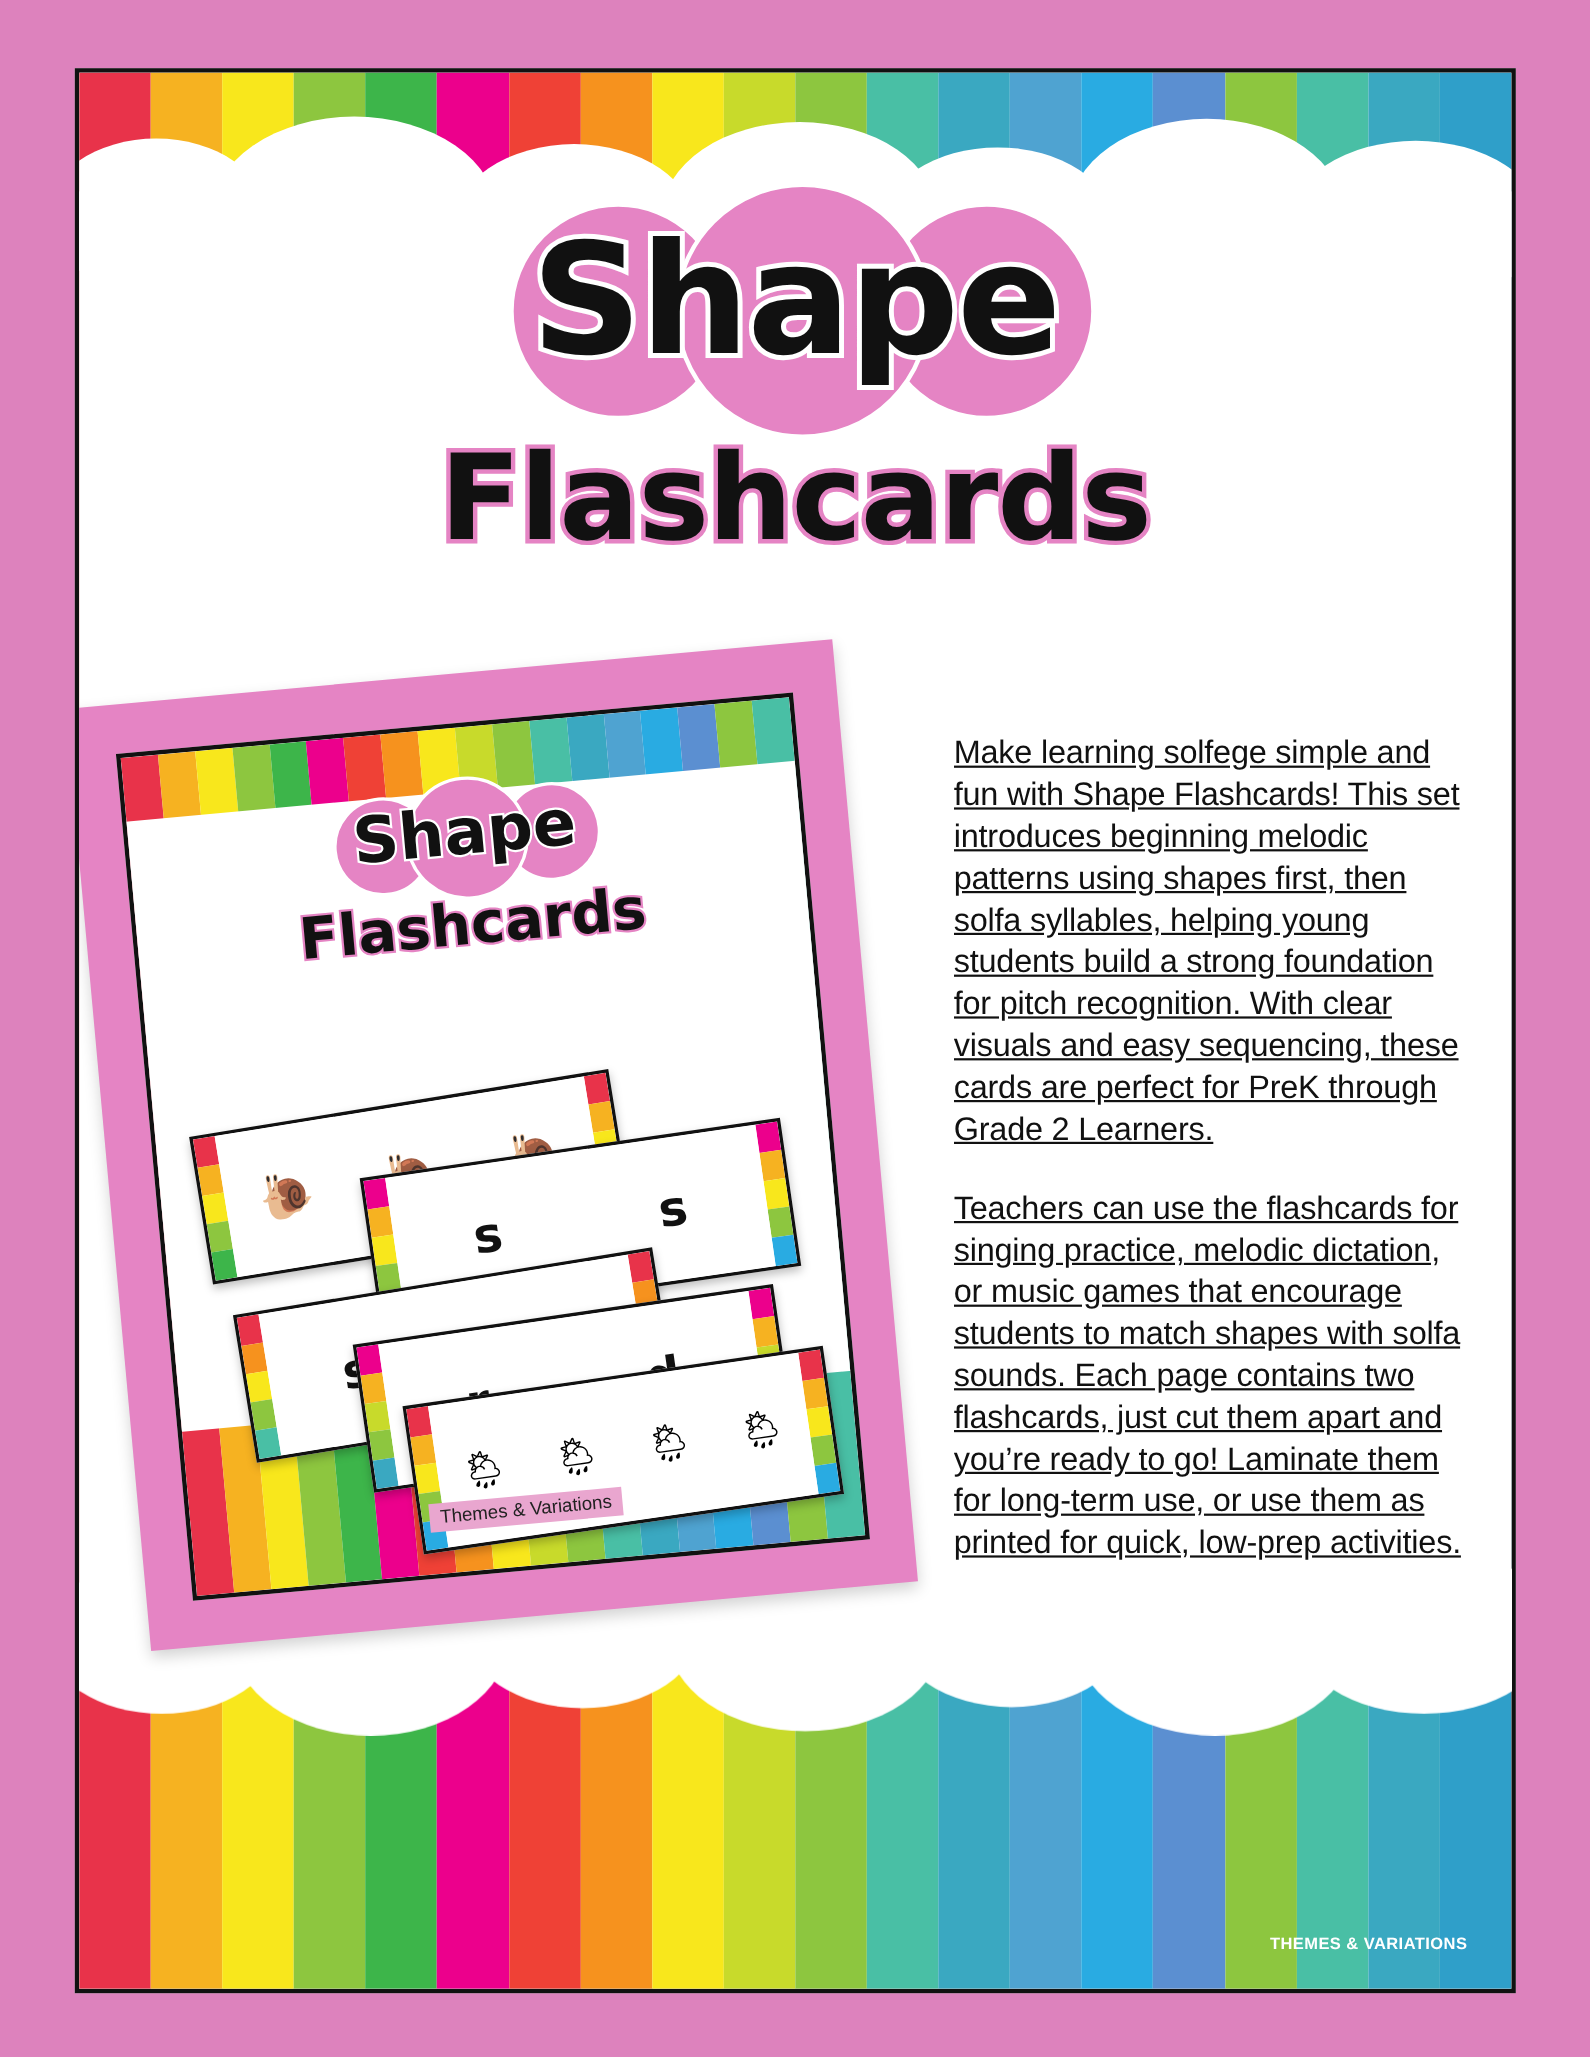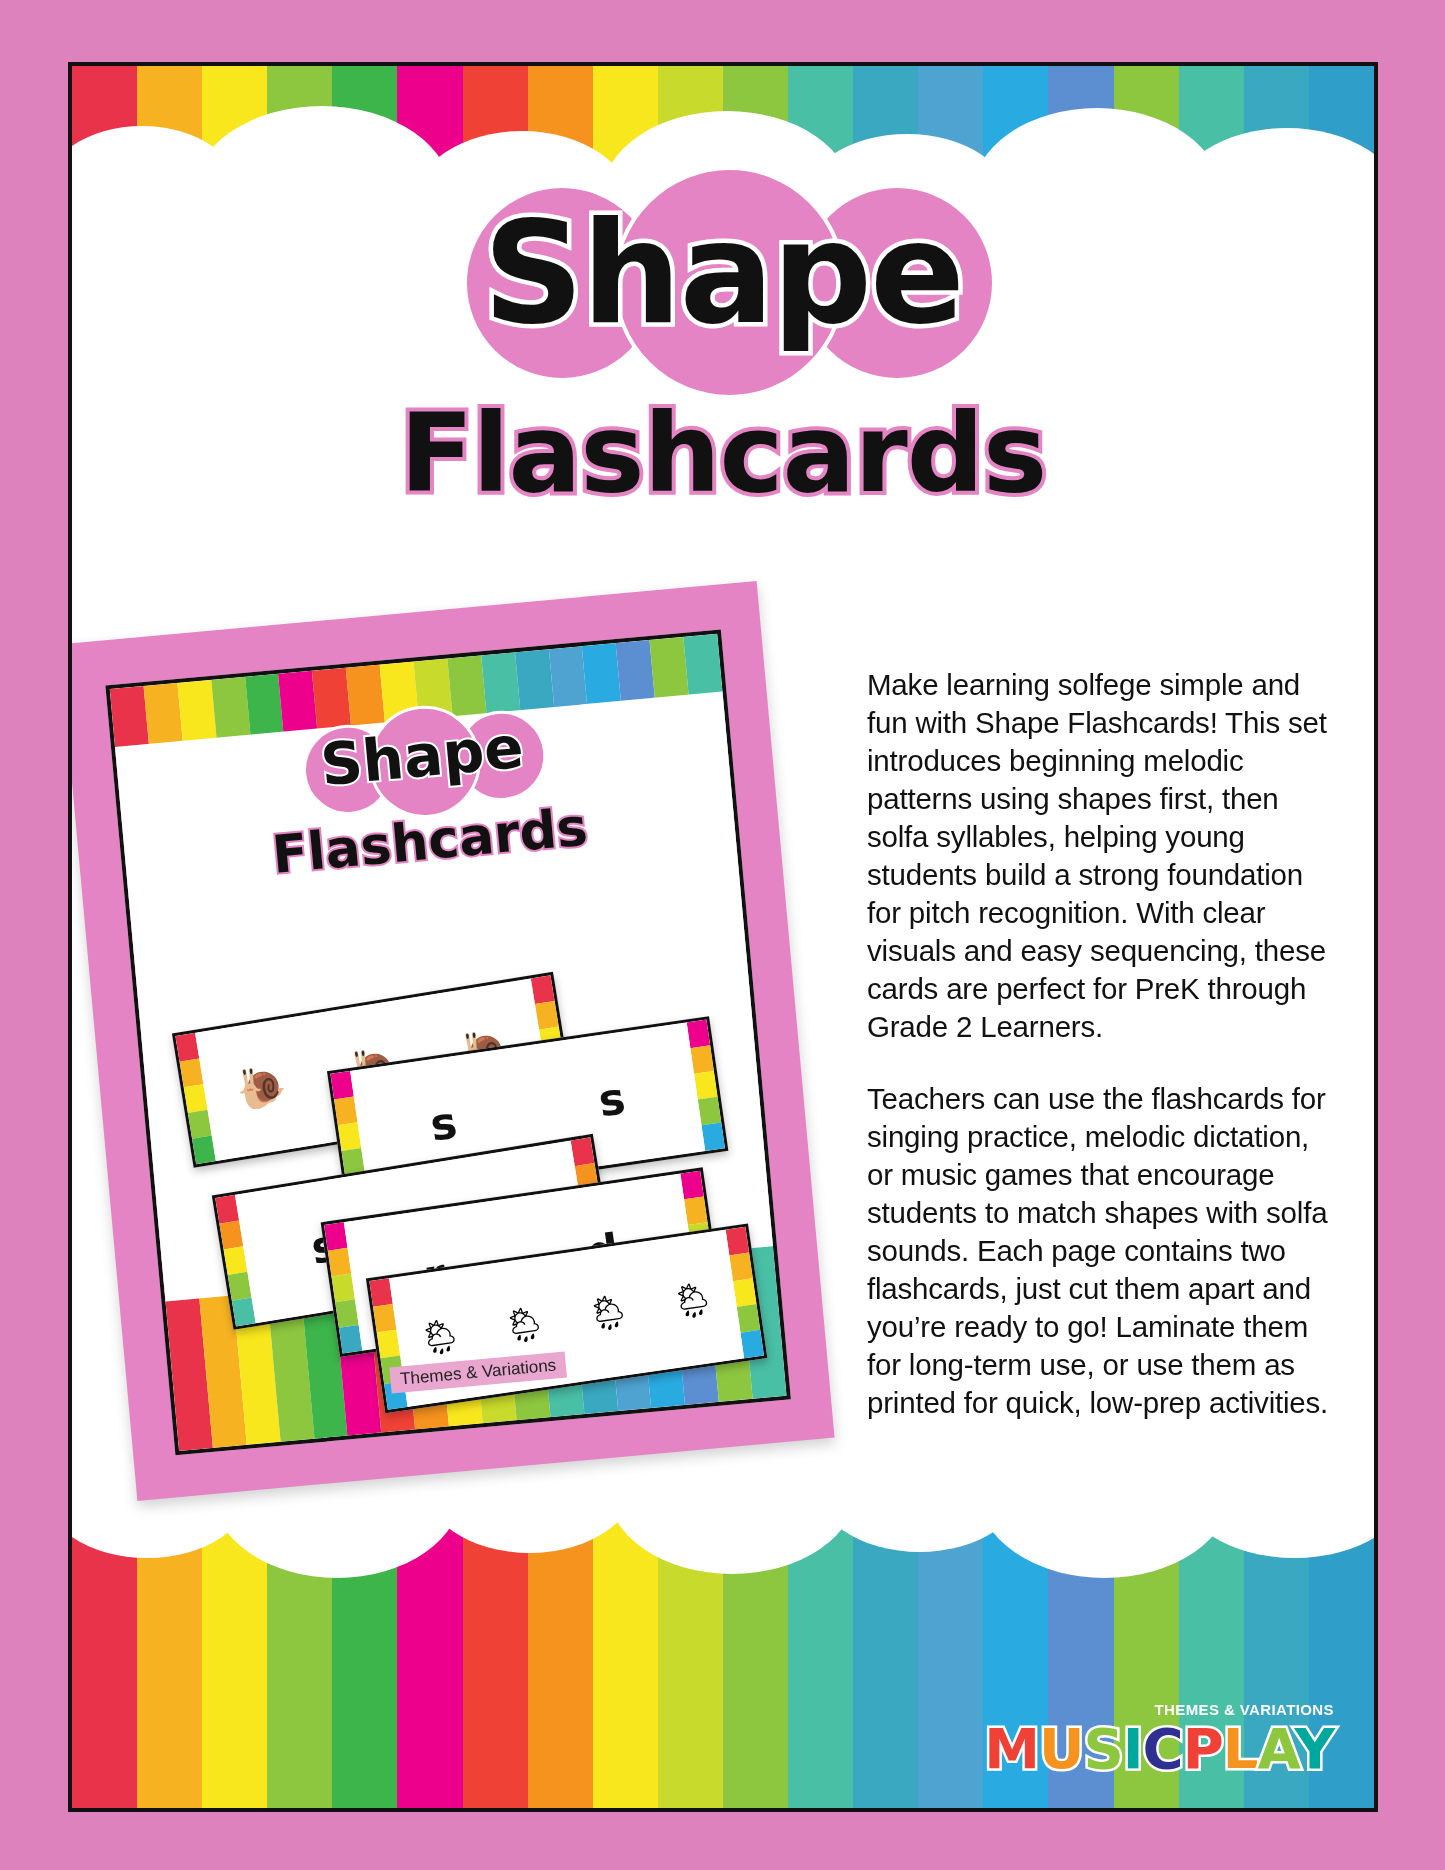--- a/index.html
+++ b/index.html
@@ -132,21 +132,21 @@
     position: absolute;
     left: 795px;
     top: 600px;
     width: 470px;
     z-index: 8;
     color: #111111;
     font-size: 29.5px;
     line-height: 38px;
     letter-spacing: -0.2px;
   }
-  .copy p { margin: 0 0 34px 0; }
+  .copy p { margin: 0 0 34px 0; text-decoration: underline; }
 
   
   .mock {
     position: absolute;
     left: 25px;
     top: 545px;
     width: 700px;
     height: 860px;
     transform: rotate(-5.2deg);
     z-index: 7;
@@ -522,17 +522,16 @@
         </div>
 
         <div class="mock-credit">
           <span>Themes &amp; Variations</span>
         </div>
       </div>
     </div>
 
     <div class="logo">
       <div class="logo-tv">THEMES &amp; VARIATIONS</div>
-      <div class="logo-word"><span class="c0">M</span><span class="c1">U</span><span class="c2">S</span><span class="c3">I</span><span class="c4">C</span><span class="c5">P</span><span class="c6">L</span><span class="c7">A</span><span class="c8">Y</span></div>
     </div>
 
   </div>
 </div>
 
 </body></html>

